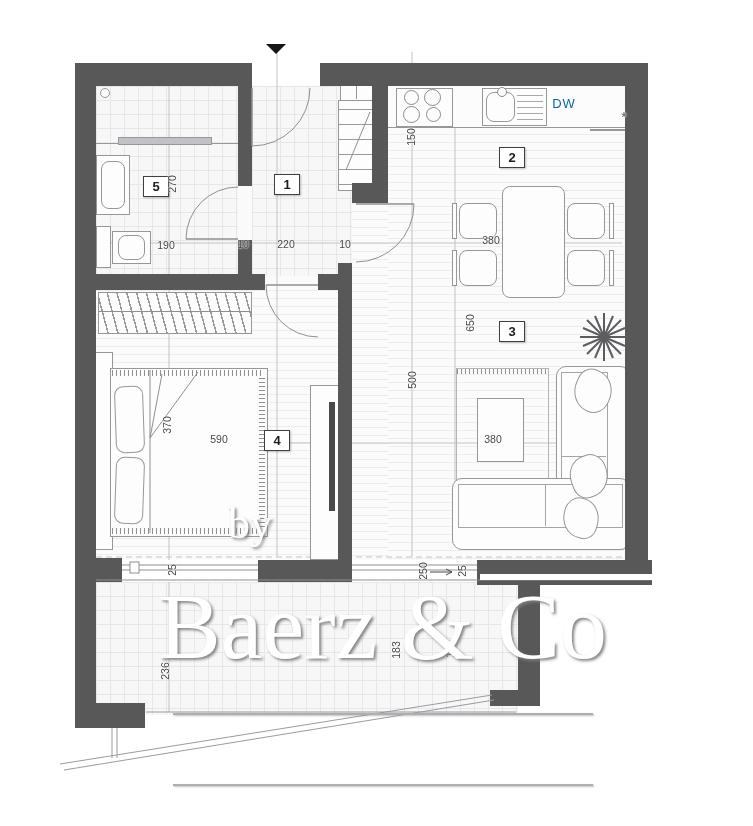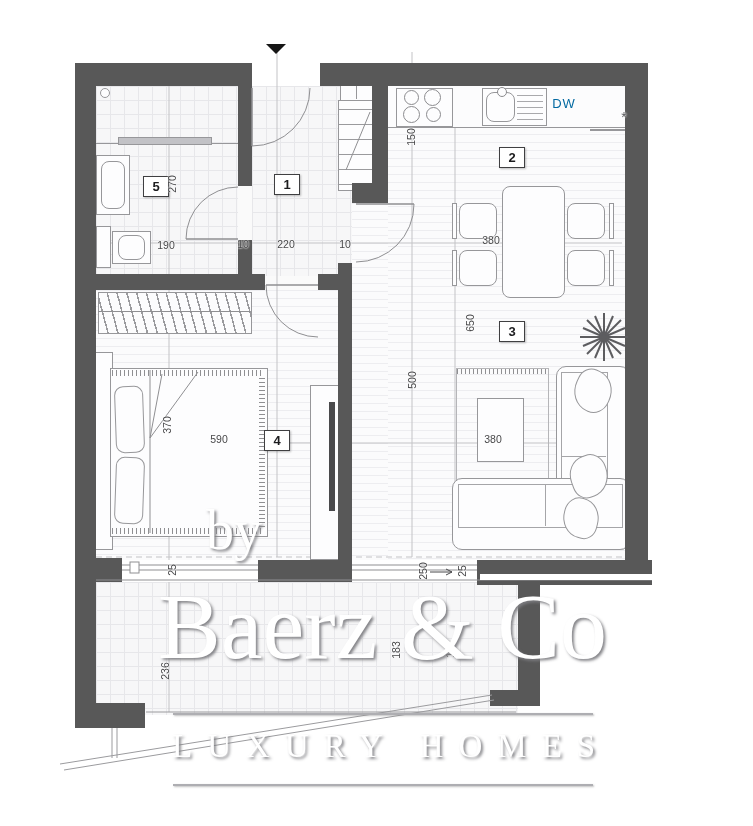--- a/index.html
+++ b/index.html
@@ -236,19 +236,18 @@
   <div class="abs dim dimv" style="left:167px;top:425px">370</div>
   <div class="abs dim" style="left:219px;top:439px">590</div>
   <div class="abs dim" style="left:493px;top:439px">380</div>
   <div class="abs dim dimv" style="left:165px;top:671px">236</div>
   <div class="abs dim dimv" style="left:396px;top:650px">183</div>
   <div class="abs dim dimv" style="left:450px;top:649px">171</div>
   <div class="abs dim dimv" style="left:172px;top:570px">25</div>
   <div class="abs dim dimv" style="left:423px;top:571px">250</div>
   <div class="abs dim dimv" style="left:462px;top:571px">25</div>
 
-  <div class="abs wm" style="left:206px;top:498px;font-size:56px">by</div>
+  <div class="abs wm" style="left:228px;top:498px;font-size:44px">by</div>
   <div class="abs wm" style="left:158px;top:572px;width:445px;font-size:94px;text-align:center">Baerz &amp; Co</div>
   <div class="abs wm-rule" style="left:173px;top:713px;width:420px;height:2px"></div>
-  <div class="abs wm" style="left:172px;top:728px;width:424px;font-size:33px;letter-spacing:15px;text-align:center">LUXURY HOMES</div>
   <div class="abs wm-rule" style="left:173px;top:784px;width:420px;height:2px"></div>
 
 </div>
 
 </body></html>

